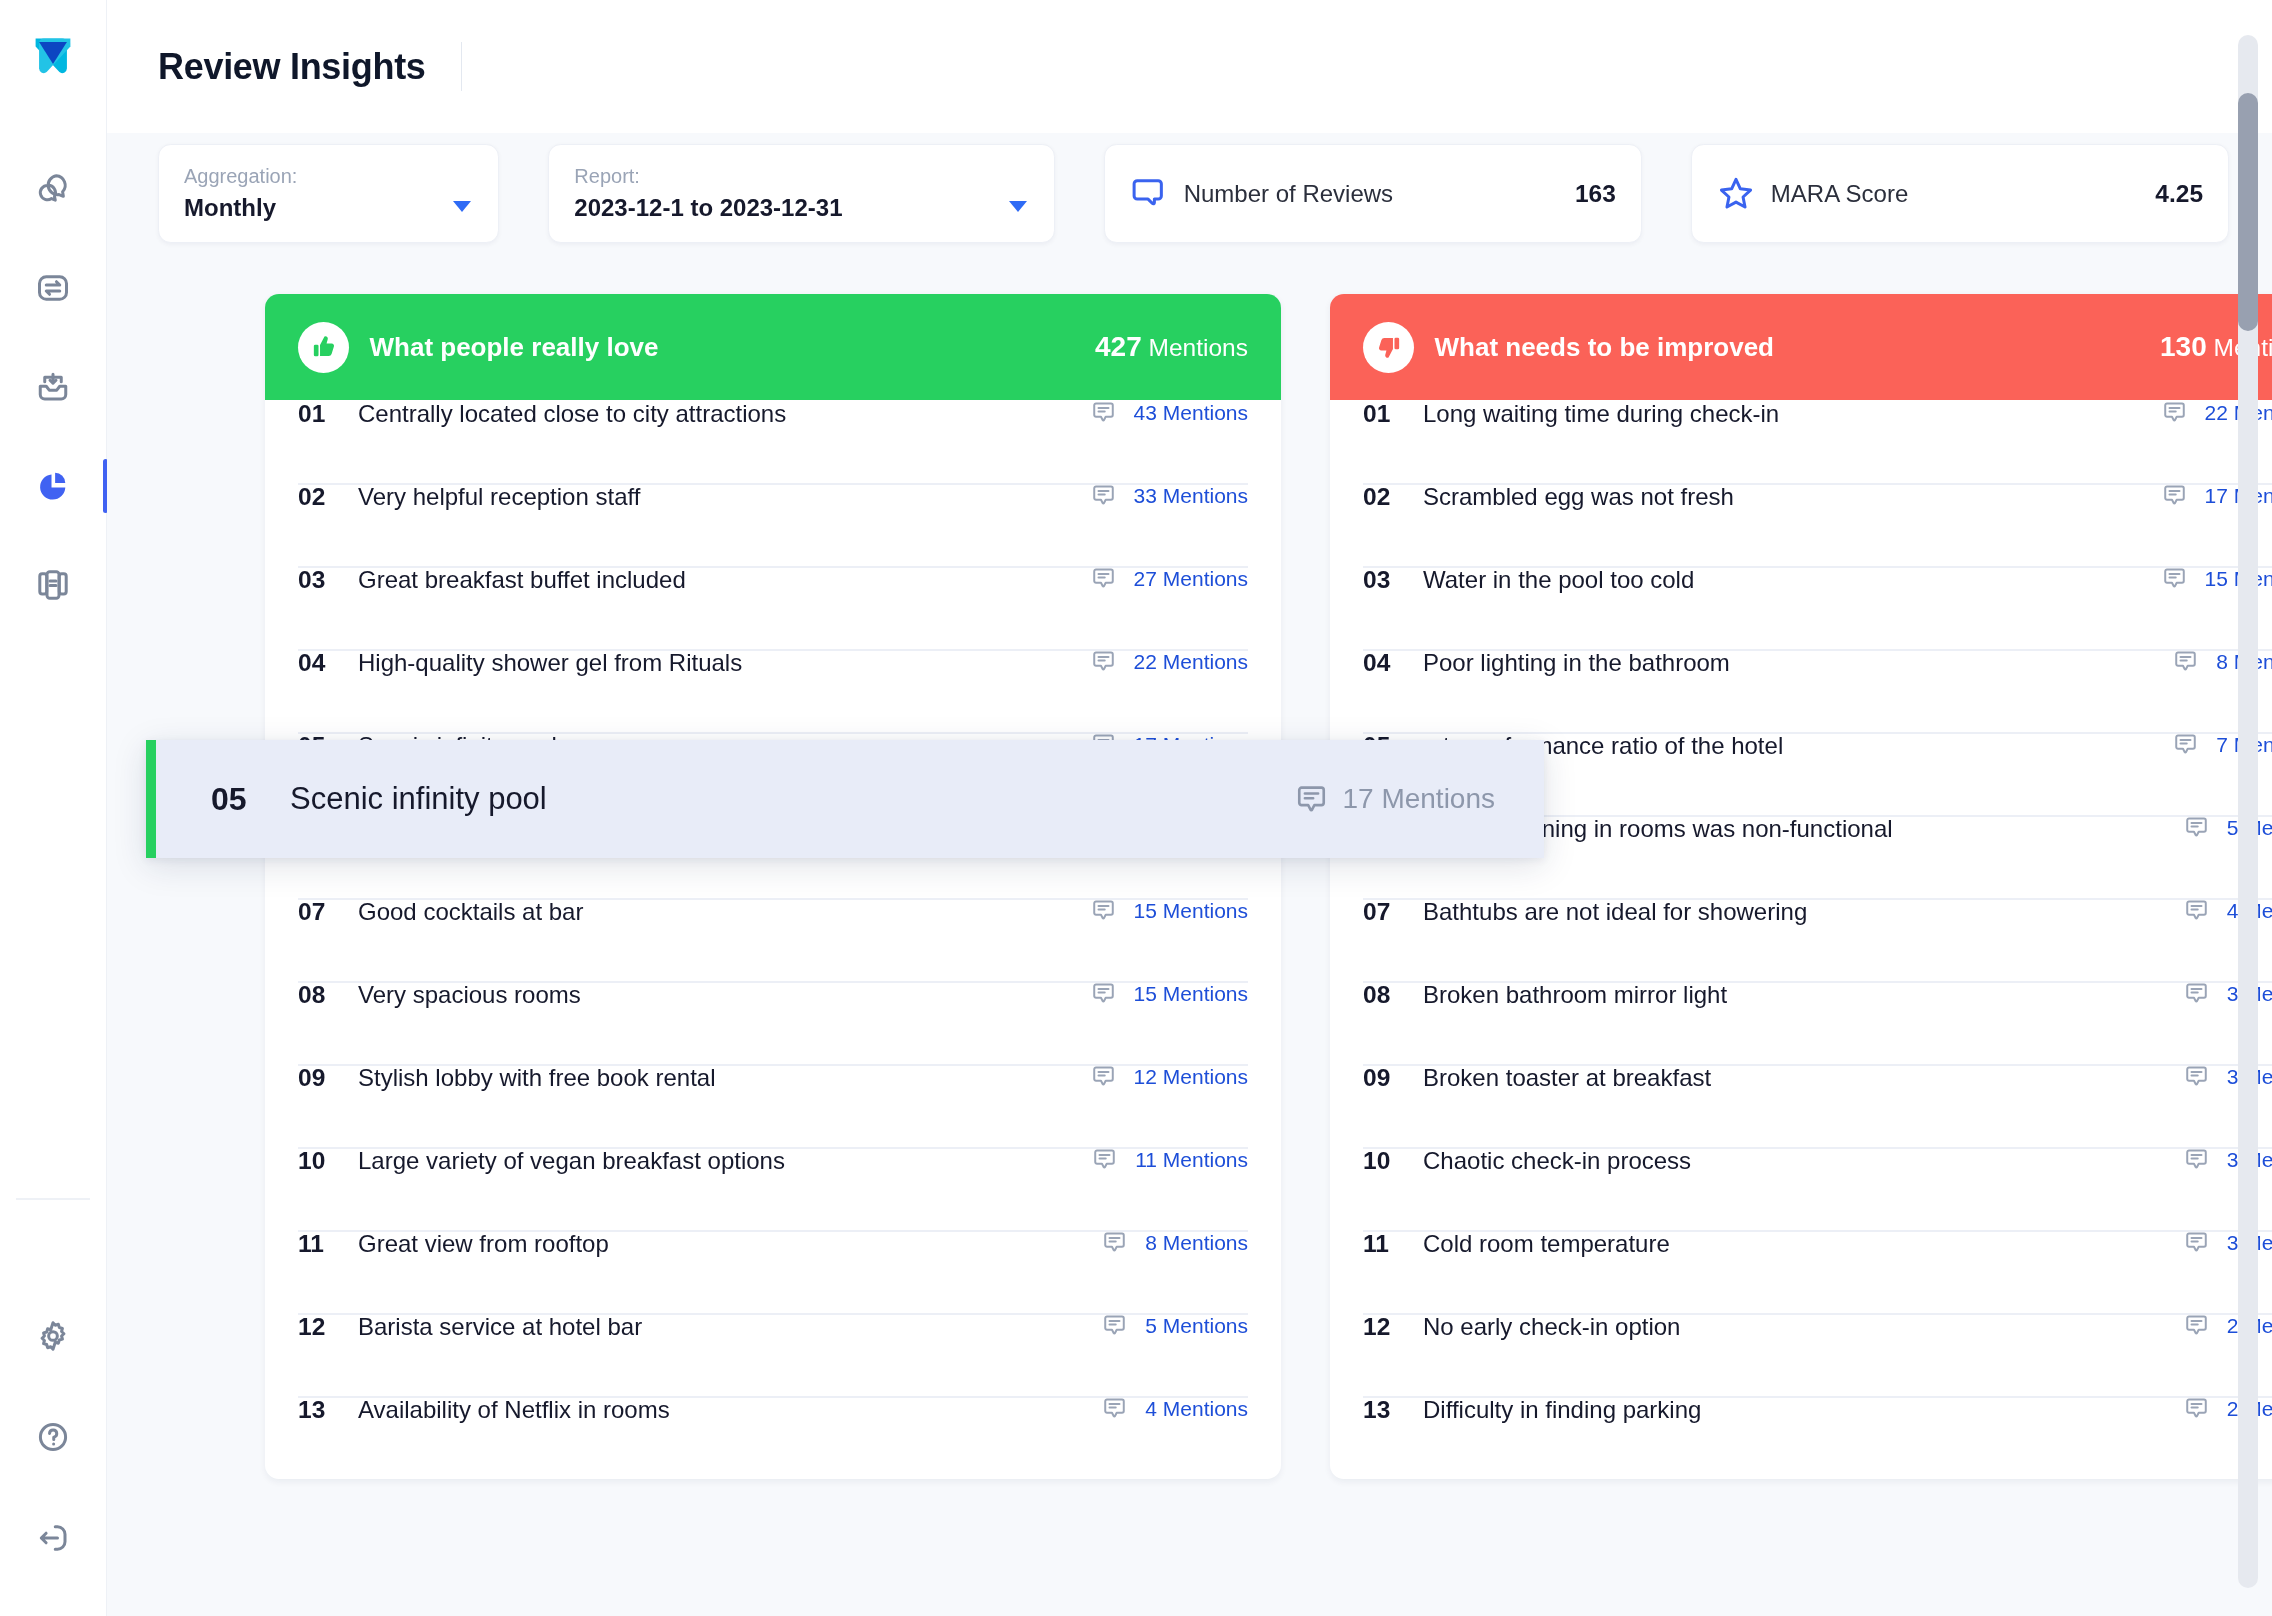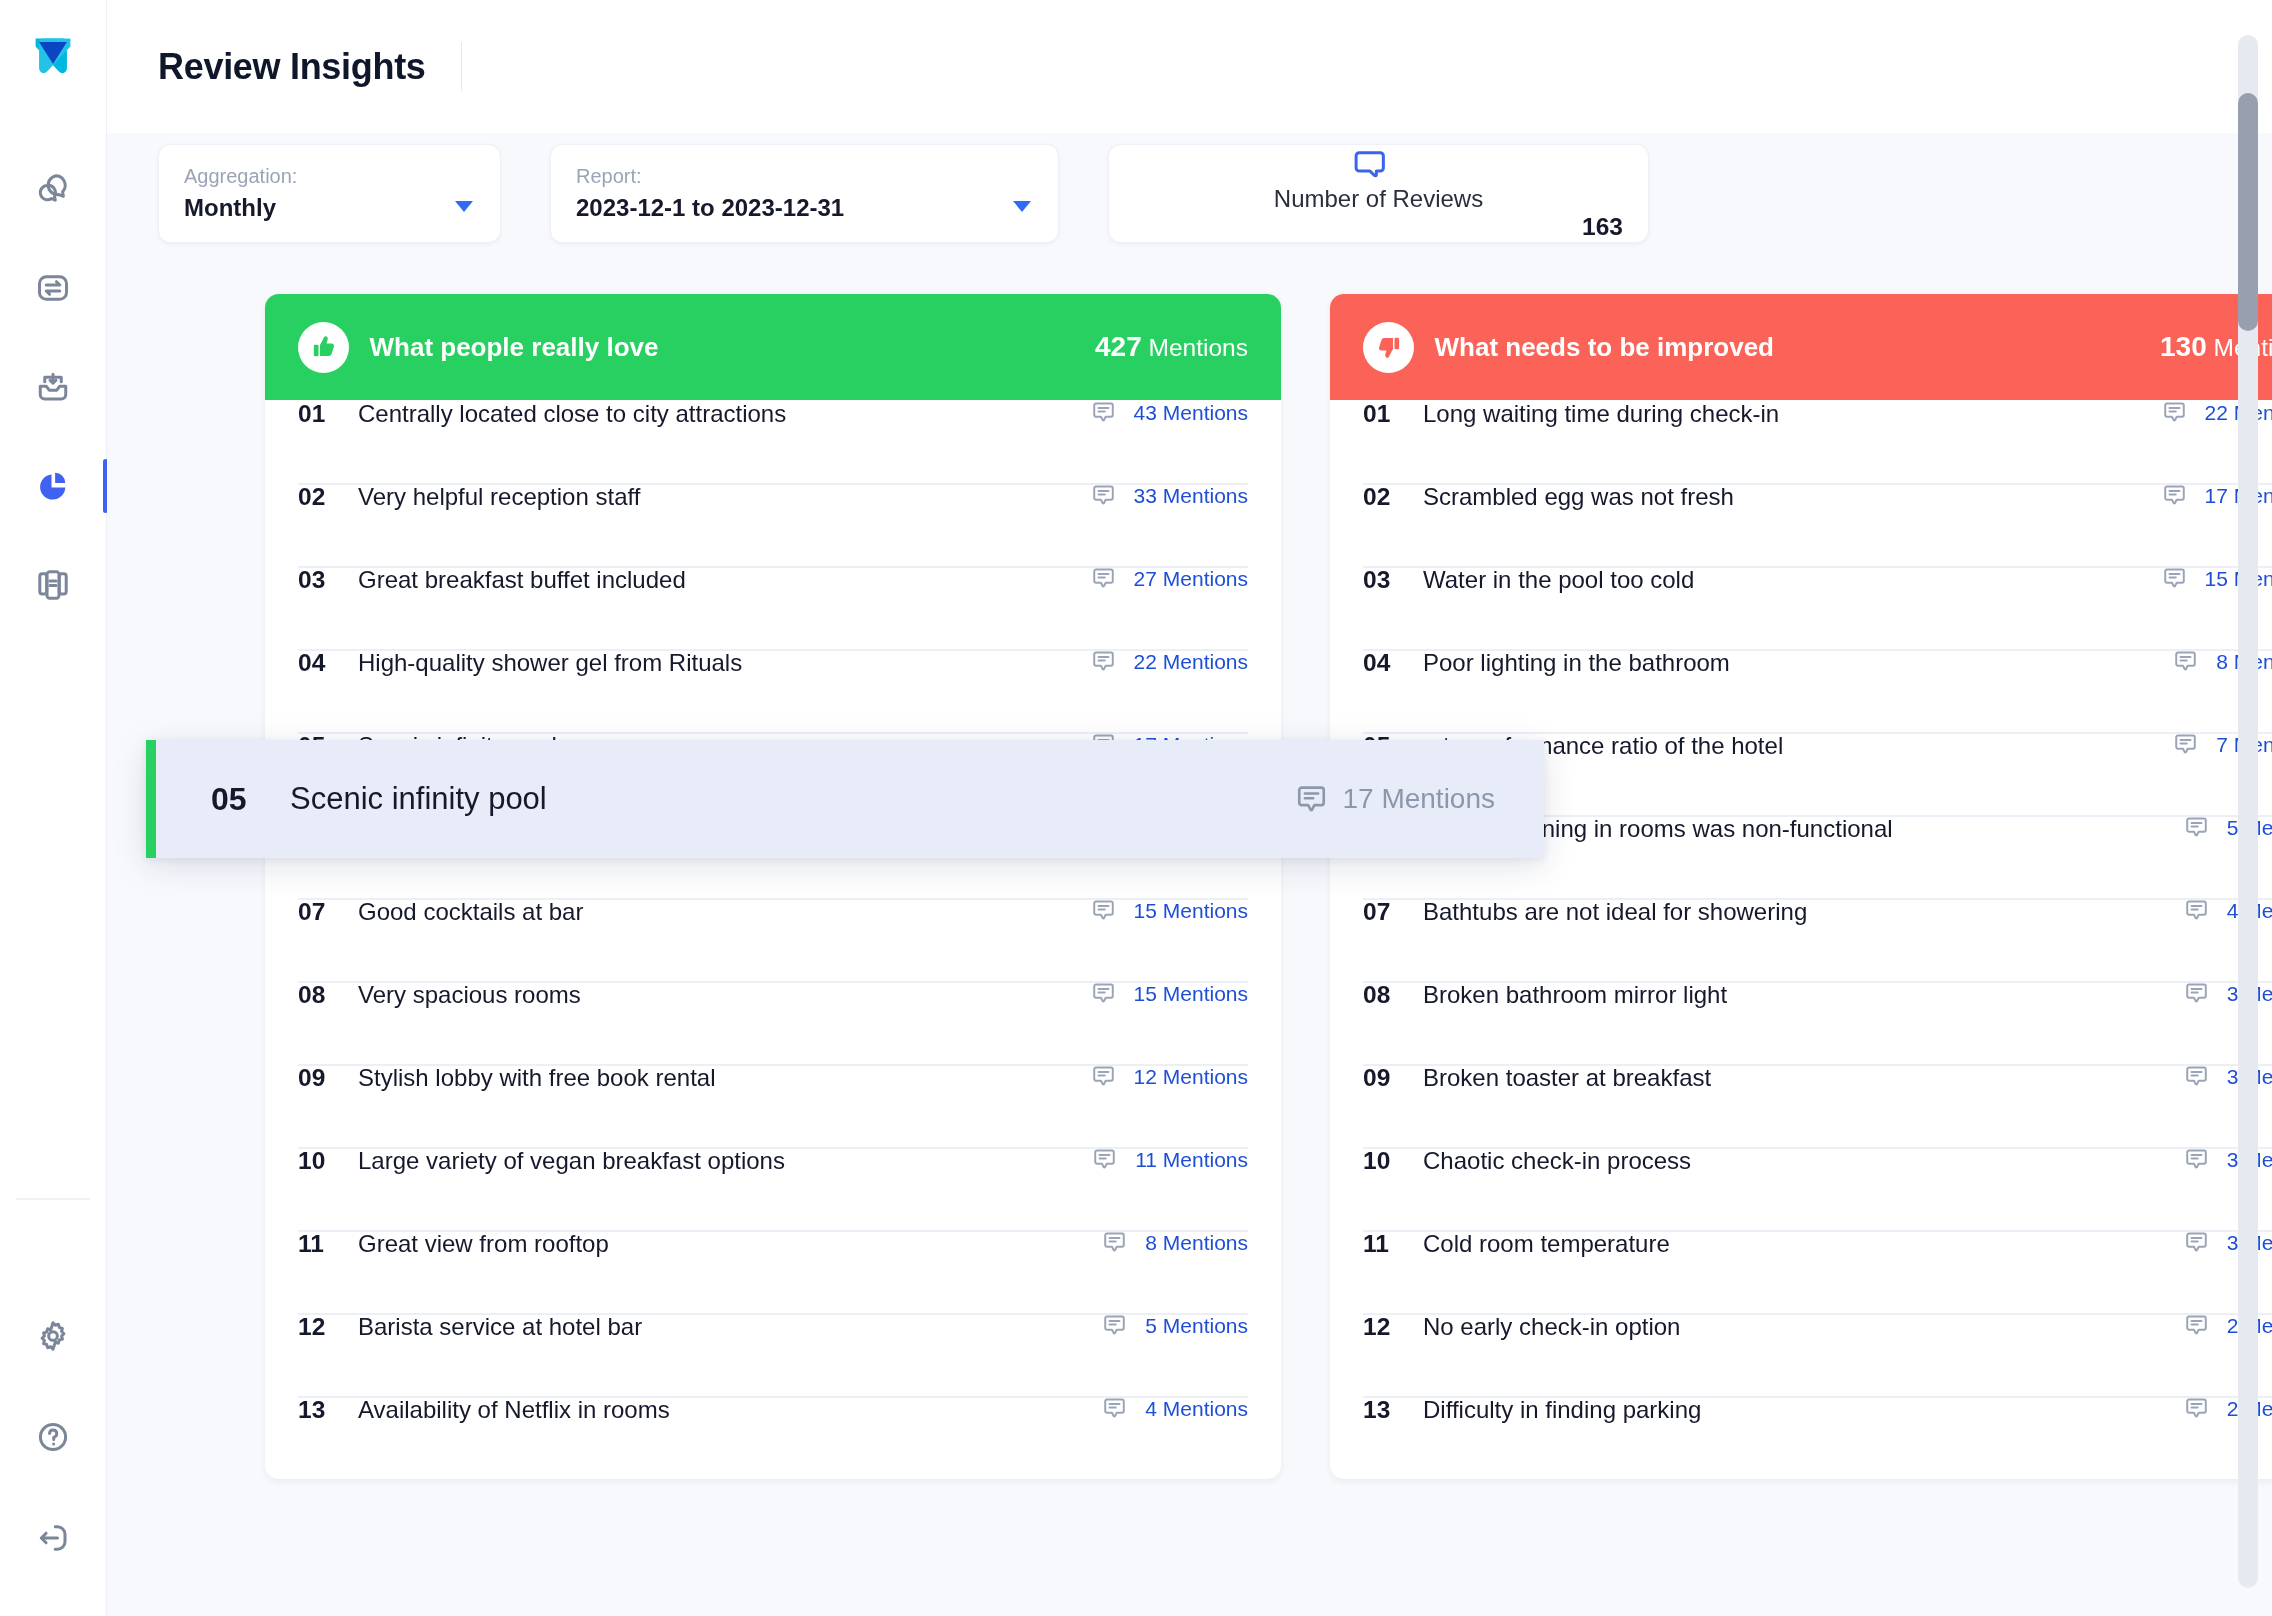--- a/index.html
+++ b/index.html
@@ -87,21 +87,21 @@
     display: flex; gap: 49px;
   }
   .filter-card {
     background: #ffffff; border-radius: 12.6px; border: 0.8px solid #edf0f6;
     box-shadow: 0 1.6px 4px rgba(20,30,60,.045);
     display: flex; flex-direction: column; justify-content: center;
     padding: 0 25px; position: relative; cursor: pointer;
   }
   .fc-select { width: 343px; }
   .fc-report { width: 509px; }
-  .fc-stat { width: 541px; flex-direction: column; align-items: center; cursor: default; }
+  .fc-stat { width: 541px; flex-direction: row; align-items: center; cursor: default; }
   .filter-key { font-size: 20px; color: #9aa4b6; margin-bottom: 6.3px; }
   .filter-val { font-size: 24px; color: #16192c; font-weight: 700; }
   .filter-chev {
     position: absolute; right: 27px; bottom: 30px;
     width: 0; height: 0;
     border-left: 9.5px solid transparent; border-right: 9.5px solid transparent;
     border-top: 11px solid #2f6bf5;
   }
   .stat-icon { width: 38px; height: 38px; flex: 0 0 auto; margin-right: 16px; }
   .stat-icon svg { width: 38px; height: 38px; display: block; }
@@ -327,20 +327,29 @@
       <div class="filter-card fc-stat">
         <span class="stat-icon">
           <svg viewBox="0 0 24 24">
             <path d="M4.6 3.6h13.2a2 2 0 0 1 2 2v7.6a2 2 0 0 1-2 2h-2.4v2.3a.7.7 0 0 1-1.2.5l-2.8-2.8H4.6a2 2 0 0 1-2-2V5.6a2 2 0 0 1 2-2z" fill="none" stroke="#3a63ef" stroke-width="1.9" stroke-linejoin="round"></path>
           </svg>
         </span>
         <span class="stat-label">Number of Reviews</span>
         <span class="stat-value">163</span>
       </div>
 
+      <div class="filter-card fc-stat">
+        <span class="stat-icon">
+          <svg viewBox="0 0 24 24">
+            <path d="M12 2.8l2.75 5.9 6.45.8-4.75 4.4 1.25 6.3L12 17.1l-5.7 3.1 1.25-6.3L2.8 9.5l6.45-.8z" fill="none" stroke="#3a63ef" stroke-width="1.9" stroke-linejoin="round"></path>
+          </svg>
+        </span>
+        <span class="stat-label">MARA Score</span>
+        <span class="stat-value">4.25</span>
+      </div>
 
     </section>
 
     <section class="cards">
 
       <article class="insight-card left-card">
         <div class="card-header ch-good">
           <span class="badge">
             <svg viewBox="0 0 24 24">
               <path d="M8.6 10.2 12.4 3a2 2 0 0 1 2.8 2.4l-1 3.6h4.4a2 2 0 0 1 1.9 2.6l-2 6.4a2.6 2.6 0 0 1-2.5 1.8H8.6z" fill="#27d060"></path>

